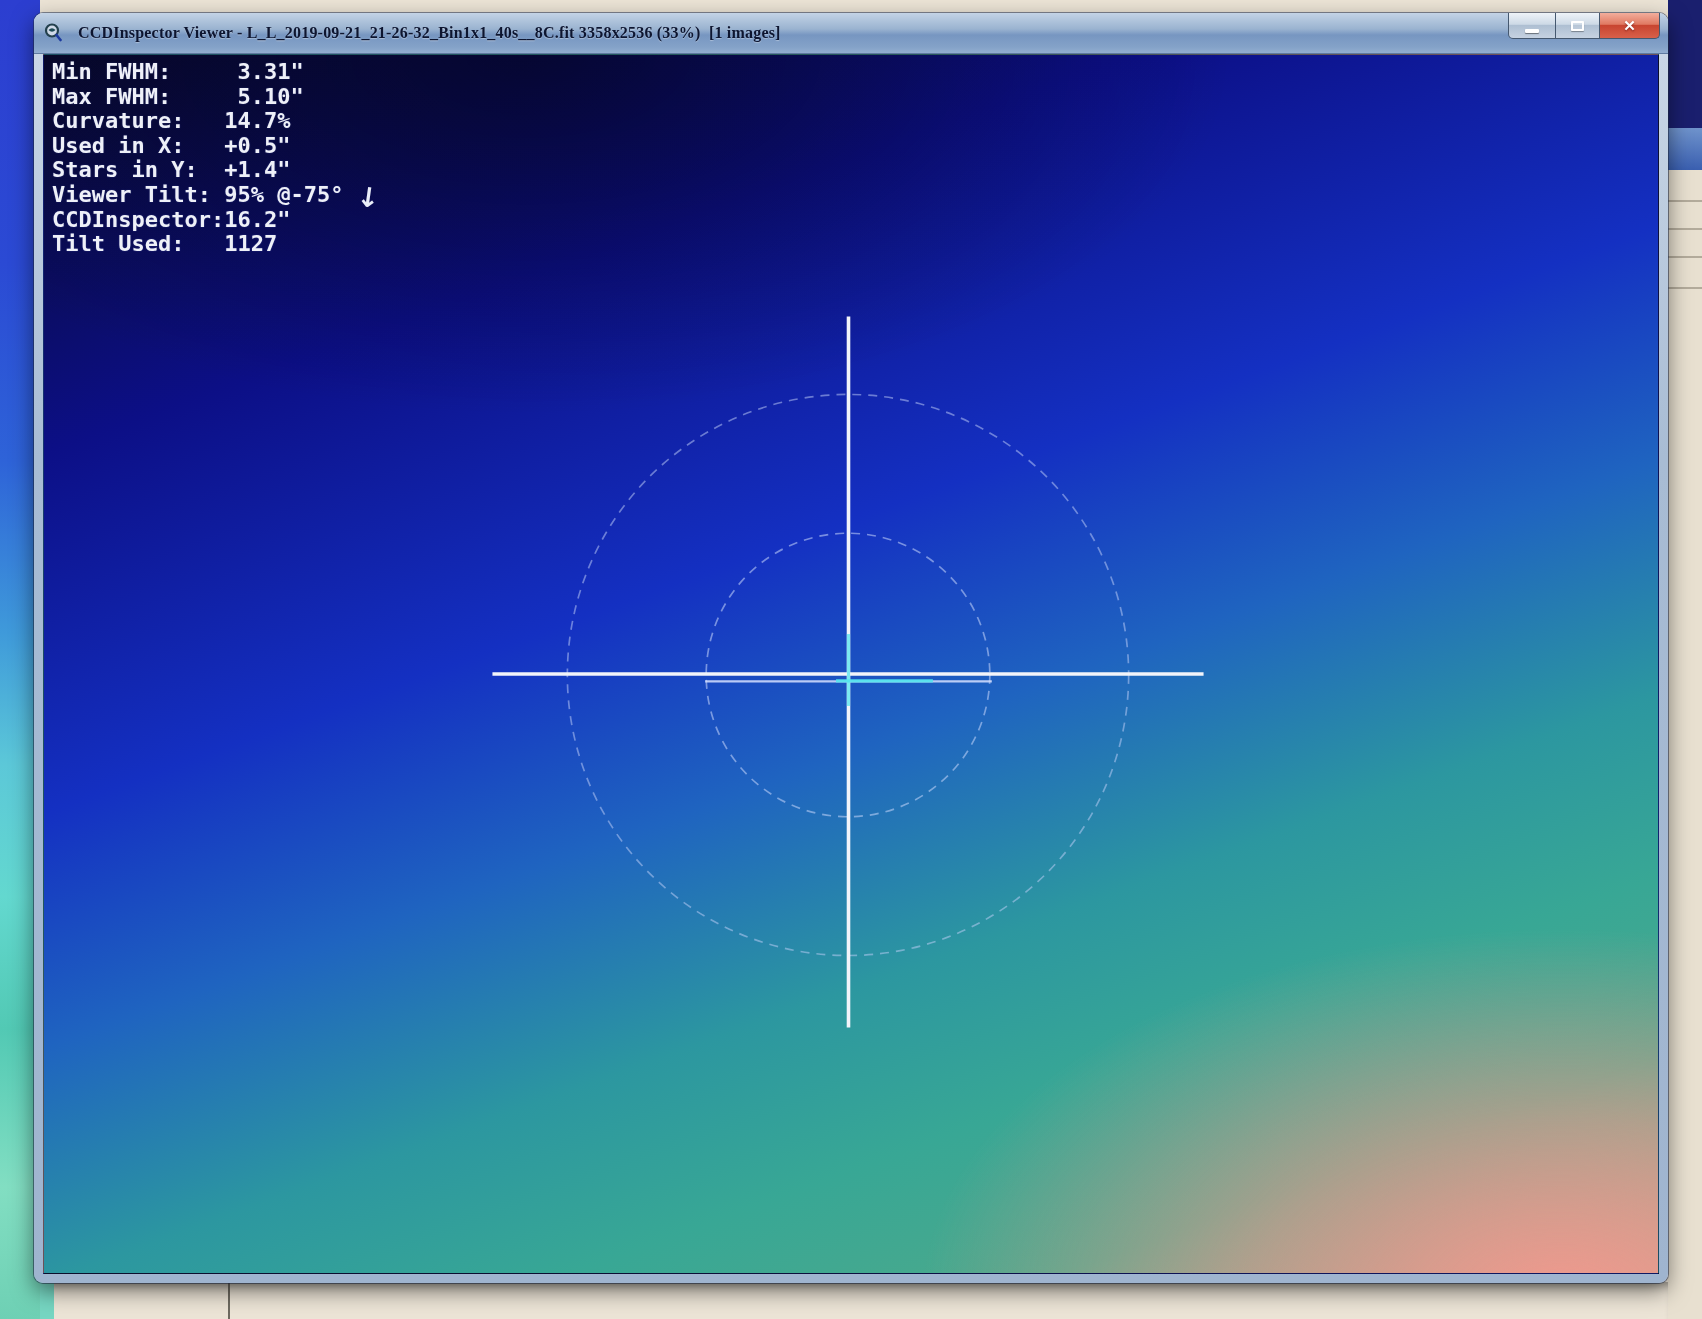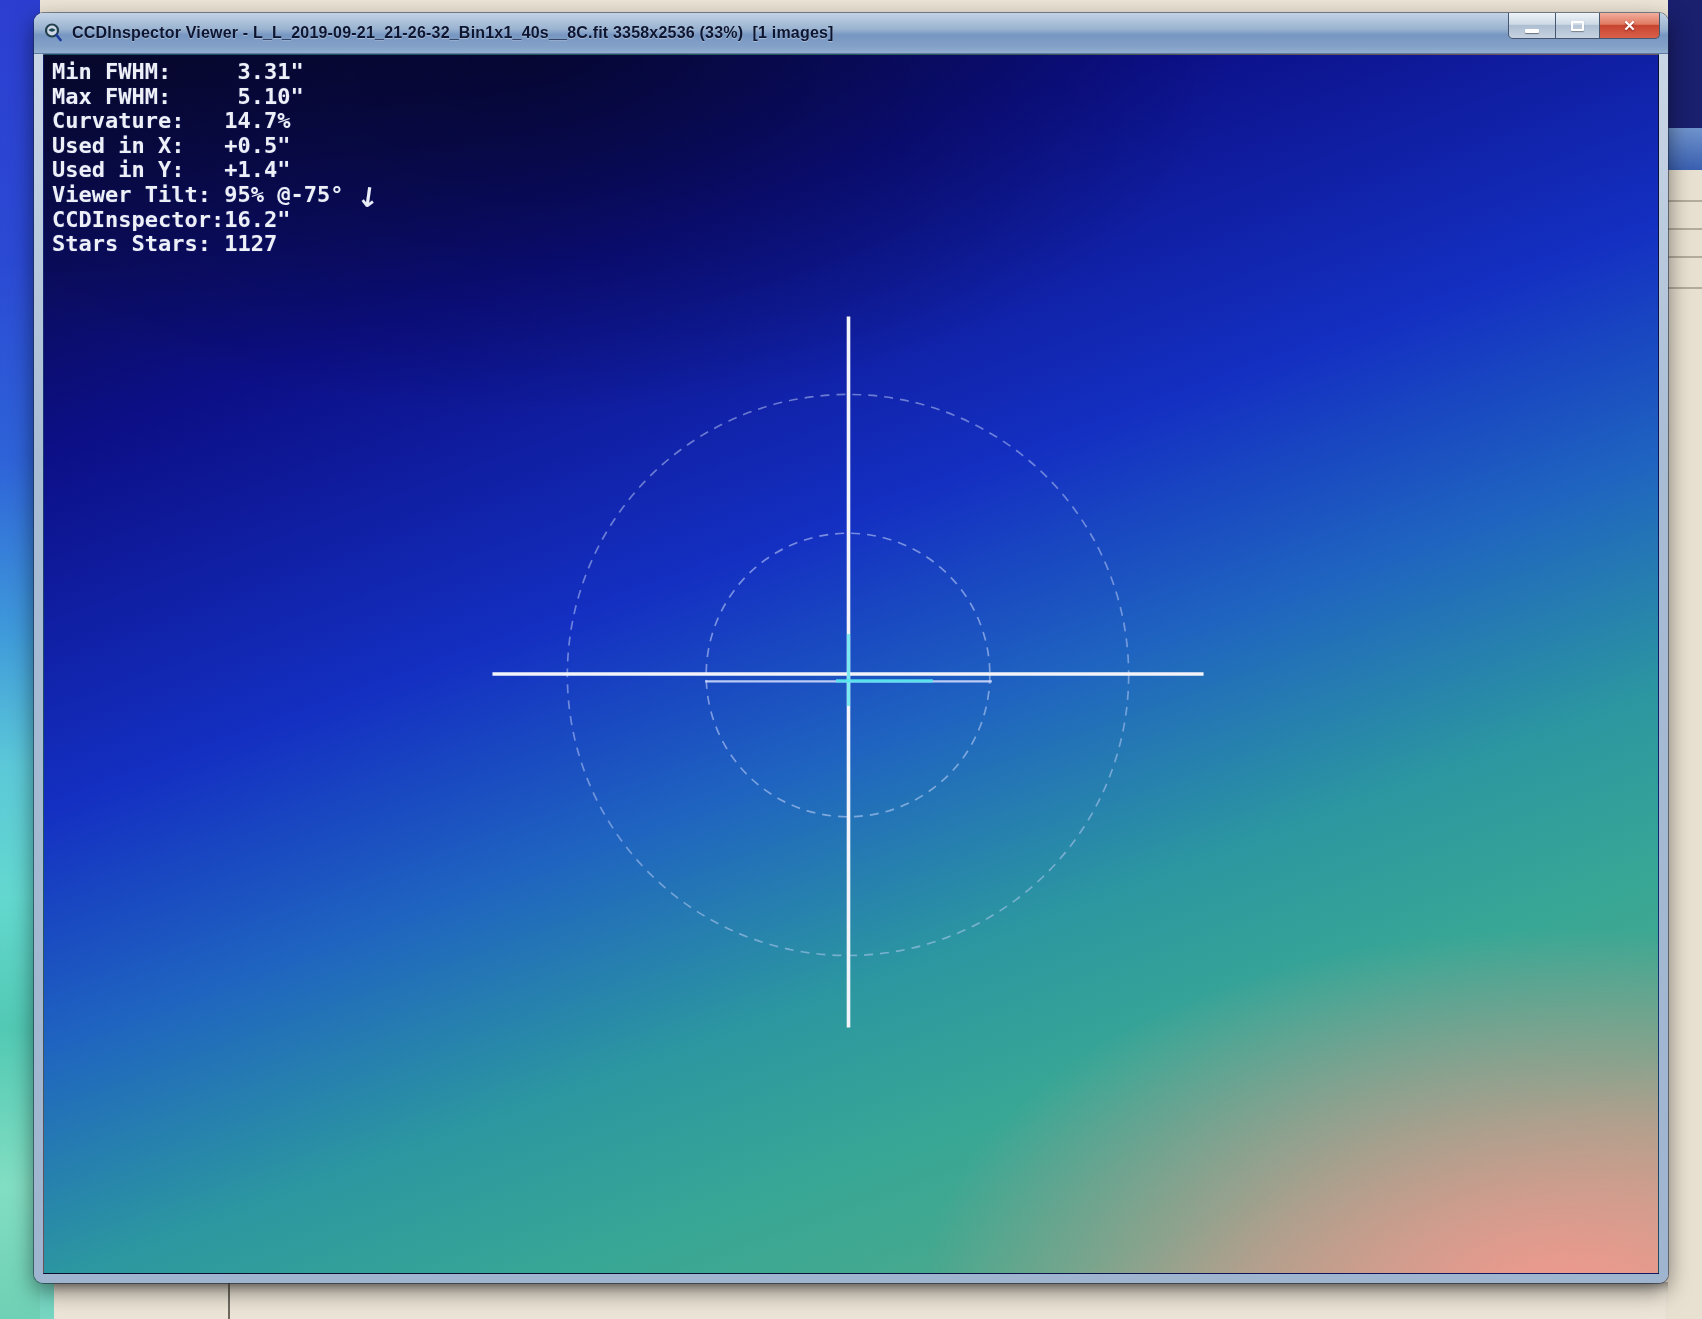--- a/index.html
+++ b/index.html
@@ -35,23 +35,24 @@
   }
   .titlebar {
     position:absolute; left:0; top:0; right:0; height:41px;
     border-radius:9px 9px 0 0;
     background:linear-gradient(180deg,#c3d3e6 0%,#9ab3d0 40%,#7796c1 55%,#84a2c8 85%,#93aed0 100%);
     border-bottom:1px solid #5f7aa0;
     display:flex; align-items:center;
   }
   .app-icon { width:22px; height:22px; margin-left:9px; flex:0 0 auto; }
   .title-text {
-    margin-left:7px; font-size:16px; font-weight:bold; color:#0d1530;
+    margin-left:13px; font-size:16px; font-weight:bold; color:#0d1530;
     white-space:pre; letter-spacing:0.2px;
     text-shadow:0 1px 1px rgba(255,255,255,0.35);
+    font-family:Liberation Serif, serif;
   }
   .win-controls { position:absolute; top:0; right:8px; display:flex; }
   .wbtn {
     height:26px; border:1px solid #45586f; border-top:none;
     display:flex; align-items:center; justify-content:center; cursor:pointer;
   }
   .wbtn.minb { width:48px; border-radius:0 0 0 5px;
     background:linear-gradient(180deg,#eef3f8 0%,#cdd9e6 45%,#aebfd2 50%,#c6d2e1 100%); }
   .wbtn.maxb { width:44px; border-left:none;
     background:linear-gradient(180deg,#eef3f8 0%,#cdd9e6 45%,#aebfd2 50%,#c6d2e1 100%); }
@@ -145,22 +146,22 @@
         <line x1="662" y1="627.5" x2="949" y2="627.5" stroke="rgba(215,225,255,0.85)" stroke-width="2.2"></line>
         <line x1="793" y1="627" x2="890" y2="627" stroke="#55e6ee" stroke-width="3.2" opacity="0.9"></line>
         <line x1="805.5" y1="580" x2="805.5" y2="652" stroke="#55e6ee" stroke-width="3.2" opacity="0.75"></line>
       </svg>
 
       <div class="stats">
         <div class="stat-row"><span class="stat-label">Min FWHM:</span><span> 3.31"</span></div>
         <div class="stat-row"><span class="stat-label">Max FWHM:</span><span> 5.10"</span></div>
         <div class="stat-row"><span class="stat-label">Curvature:</span><span>14.7%</span></div>
         <div class="stat-row"><span class="stat-label">Used in X:</span><span>+0.5"</span></div>
-        <div class="stat-row"><span class="stat-label">Used in Y:</span><span>+1.4"</span></div>
+        <div class="stat-row"><span class="stat-label">Stars in Y:</span><span>+1.4"</span></div>
         <div class="stat-row"><span class="stat-label">Viewer Tilt:</span><span>95% @-75°</span></div>
         <div class="stat-row"><span class="stat-label">CCDInspector:</span><span>16.2"</span></div>
-        <div class="stat-row"><span class="stat-label">Stars Stars:</span><span>1127</span></div>
+        <div class="stat-row"><span class="stat-label">Tilt Used:</span><span>1127</span></div>
       </div>
 
       <span class="tilt-arrow">↓</span>
     </div>
   </div>
 </div>
 
 </body></html>

